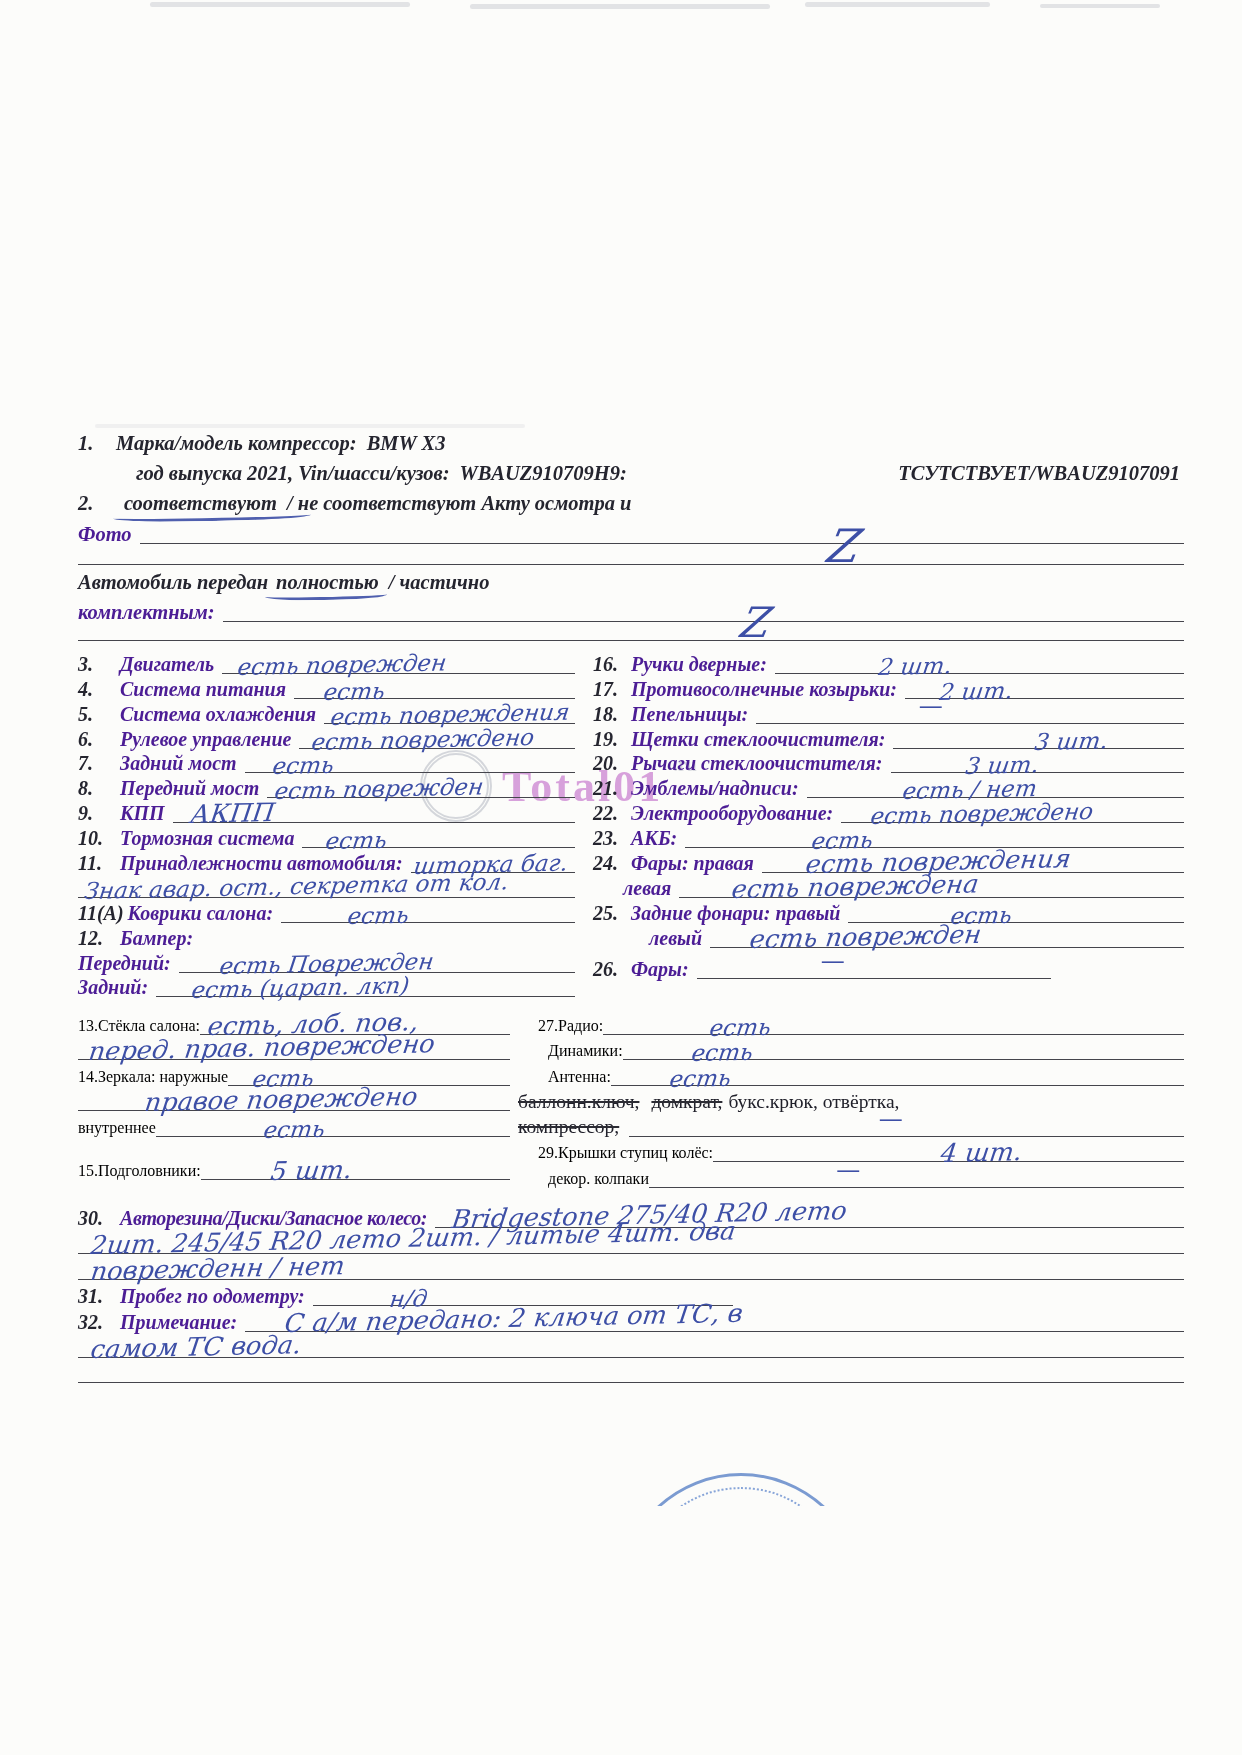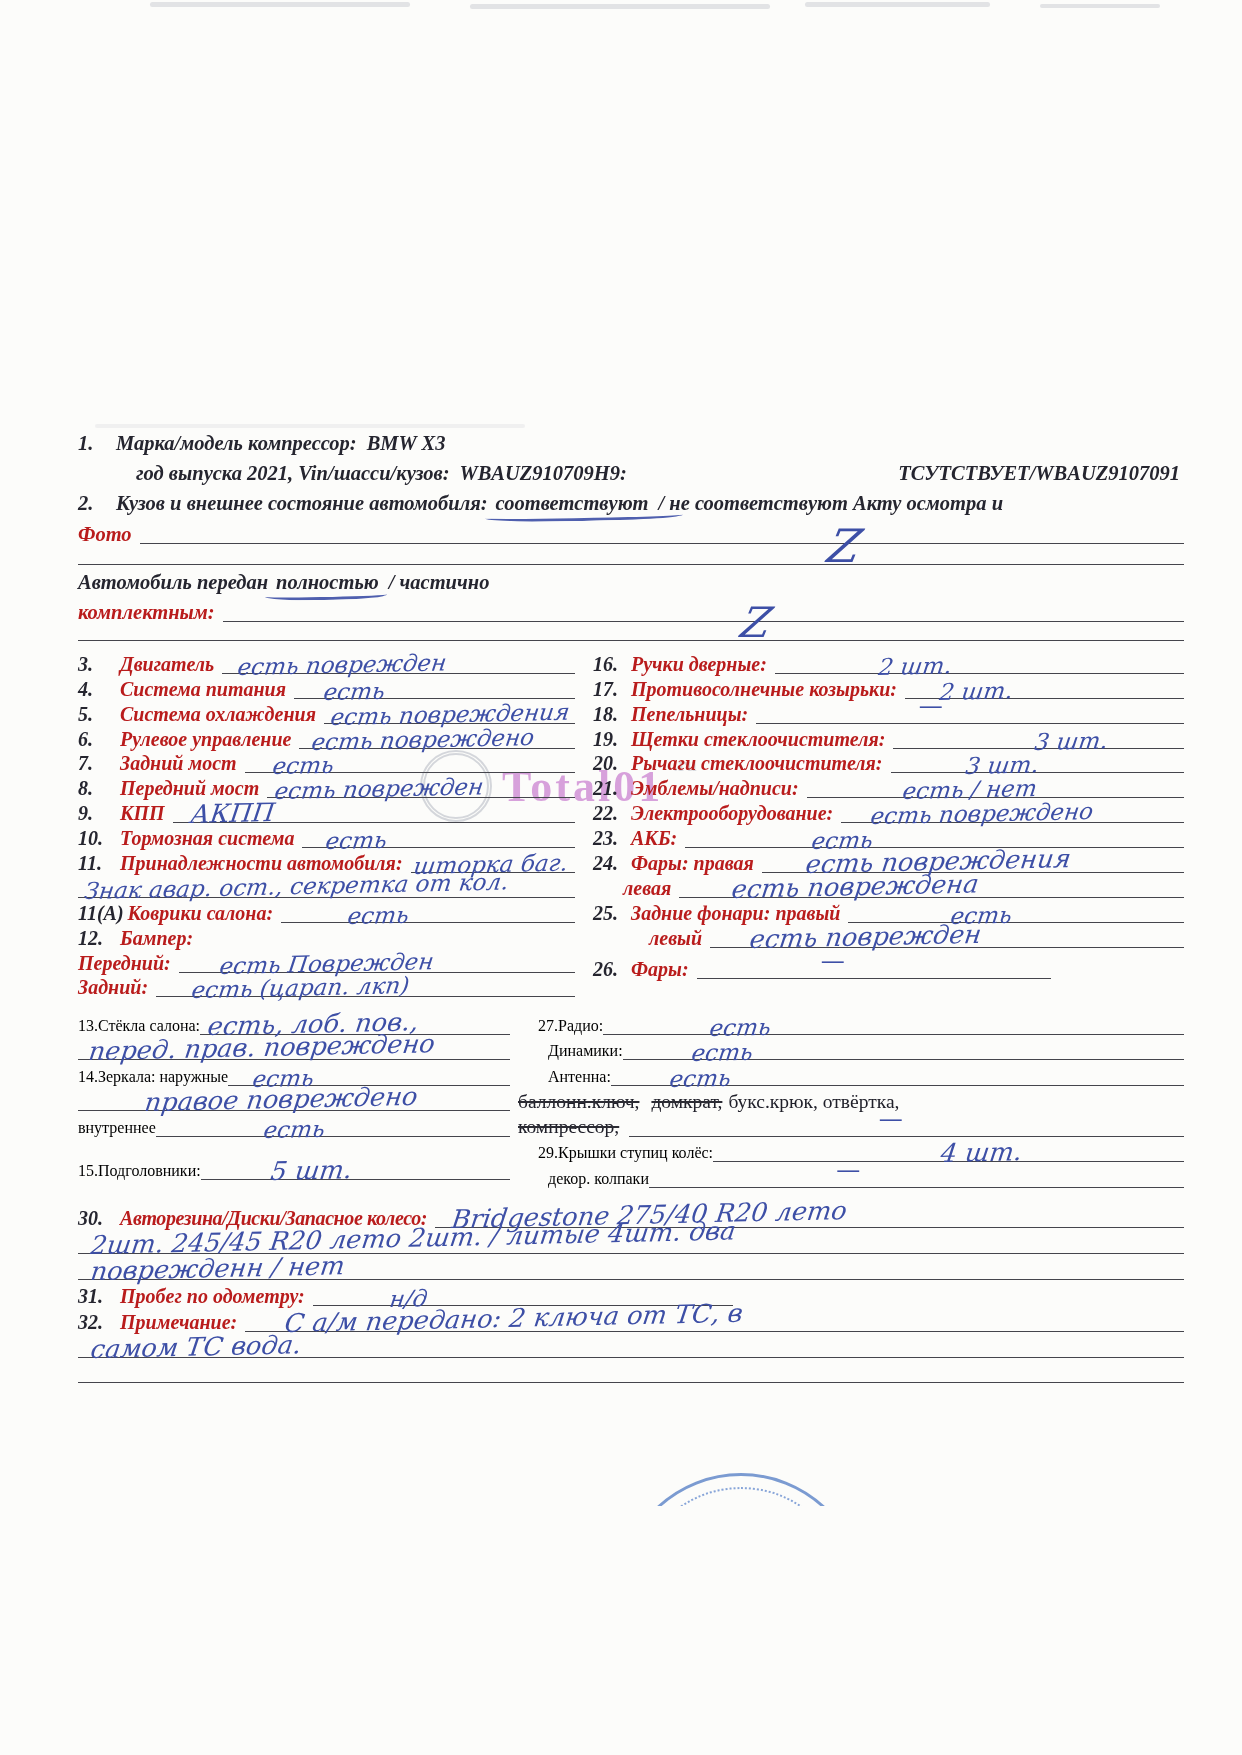--- a/index.html
+++ b/index.html
@@ -20,21 +20,21 @@
   
   .ub{position:relative;white-space:nowrap;}
   .ub::after{content:"";position:absolute;left:-3px;right:-34px;bottom:-3px;height:7px;
              border-bottom:3px solid #3d4fa6;transform:rotate(-1.1deg);border-radius:45%;opacity:.9;}
   .ub.tight::after{right:-8px;}
 
   
   .fr{display:flex;align-items:flex-end;height:24.9px;}
   .fr .num{font:italic 700 20px/1 "Liberation Serif",serif;color:#25252f;width:42px;flex:none;}
   .fr .num.wide{width:auto;padding-right:4px;}
-  .fr .lbl{font:italic 700 20px/1 "Liberation Serif",serif;color:#b91c1c;flex:none;
+  .fr .lbl{font:italic 700 20px/1 "Liberation Serif",serif;color:#4c1d95;flex:none;
            padding-right:8px;white-space:nowrap;}
   .fill{flex:1 1 auto;border-bottom:1.7px solid #45454c;position:relative;min-width:0;height:100%;}
   .fill.short{flex:0 0 60%;}
   .ruled{height:20px;border-bottom:1.7px solid #45454c;}
 
   
   .hw{position:absolute;bottom:-7px;left:6%;font:italic 23px "DejaVu Serif",serif;color:#3d4fa6;
       white-space:nowrap;transform:skewX(-9deg) rotate(-1.3deg);transform-origin:left bottom;}
   .hw.big{font-size:25.5px;}
   .hw.dash{transform:none;font-style:normal;bottom:3px;font-size:24px;}
@@ -107,21 +107,20 @@
     </div>
     <div class="row1 ptxt">
       <span class="num"></span>
       <span class="indent">год выпуска 2021, Vin/шасси/кузов:</span>
       <span style="padding-left:10px;">WBAUZ910709H9:</span>
       <span class="vin-right">ТСУТСТВУЕТ/WBAUZ9107091</span>
     </div>
 
     <div class="row1 ptxt" style="height:28px;">
       <span class="num">2.</span>
-      <span>Кузов и внешнее состояние автомобиля:</span>
       <span class="ub" style="padding-left:8px;">соответствуют</span>
       <span style="padding-left:10px;">/ не соответствуют Акту осмотра и</span>
     </div>
     <div class="fr" style="height:26px;">
       <span class="lbl" style="font-size:20.5px;">Фото</span>
       <span class="fill">
         <i class="zmark" style="left:66%;bottom:-30px;">Z</i>
       </span>
     </div>
     <div class="ruled"></div>

